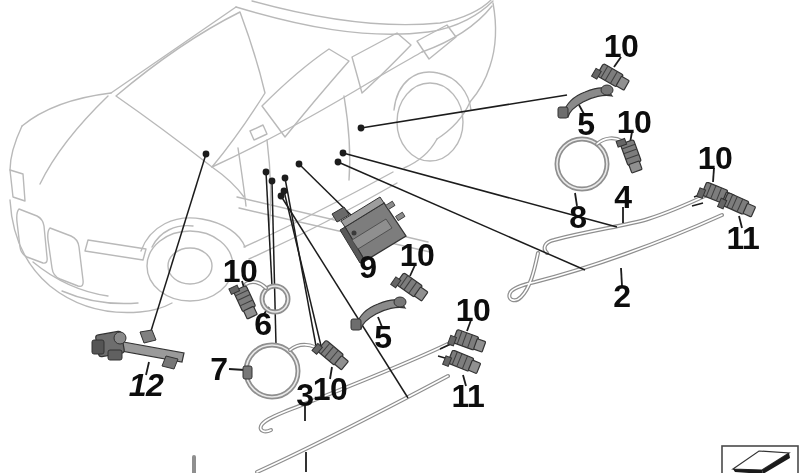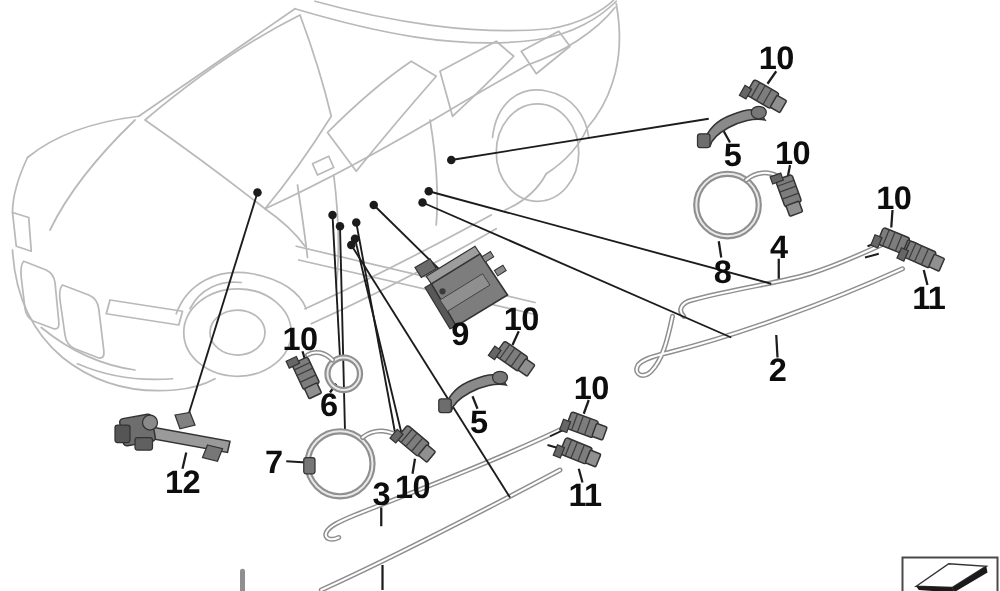--- a/index.html
+++ b/index.html
@@ -9,21 +9,21 @@
   .car path,.car ellipse{fill:none;stroke:#b9b9b9;stroke-width:1.4;stroke-linecap:round;stroke-linejoin:round;}
   .leads line{stroke:#1c1c1c;stroke-width:1.5;}
   .leads circle{fill:#1c1c1c;stroke:none;}
   .lblline{stroke:#1c1c1c;stroke-width:1.8;}
   .cableO{fill:none;stroke:#8f8f8f;stroke-width:4;stroke-linecap:round;}
   .cableI{fill:none;stroke:#ffffff;stroke-width:1.6;stroke-linecap:round;}
   .coilO{fill:none;stroke:#8f8f8f;stroke-width:5;}
   .coilI{fill:none;stroke:#e9e9e9;stroke-width:1.6;}
   .pf{stroke:#333;stroke-width:1.2;}
   #labels{position:absolute;left:0;top:0;width:100%;height:100%;}
-  .plabel{position:absolute;transform:translate(-50%,-50%);font-weight:bold;font-size:26px;
+  .plabel{position:absolute;transform:translate(-50%,-50%);font-weight:bold;font-size:32px;
           color:#0d0d0d;letter-spacing:-0.5px;line-height:1;cursor:pointer;user-select:none;}
 </style>
 </head>
 <body>
 
 <div class="stage">
 <svg width="800" height="473" viewBox="0 0 800 473">
 
   <defs>
     <g id="conn">
@@ -232,15 +232,15 @@
       <span class="plabel" style="left: 368px; top: 267px;">9</span>
       <span class="plabel" style="left: 417px; top: 255px;">10</span>
       <span class="plabel" style="left: 383px; top: 337px;">5</span>
       <span class="plabel" style="left: 473px; top: 310px;">10</span>
       <span class="plabel" style="left: 468px; top: 396px;">11</span>
       <span class="plabel" style="left: 240px; top: 271px;">10</span>
       <span class="plabel" style="left: 263px; top: 324px;">6</span>
       <span class="plabel" style="left: 219px; top: 369px;">7</span>
       <span class="plabel" style="left: 330px; top: 389px;">10</span>
       <span class="plabel" style="left: 305px; top: 395px;">3</span>
-      <span class="plabel" style="left: 146px; top: 385px;">12</span>
+      <span class="plabel" style="left: 146px; top: 385px; font-style: italic;">12</span>
     </div>
 </div>
 
 </body></html>

